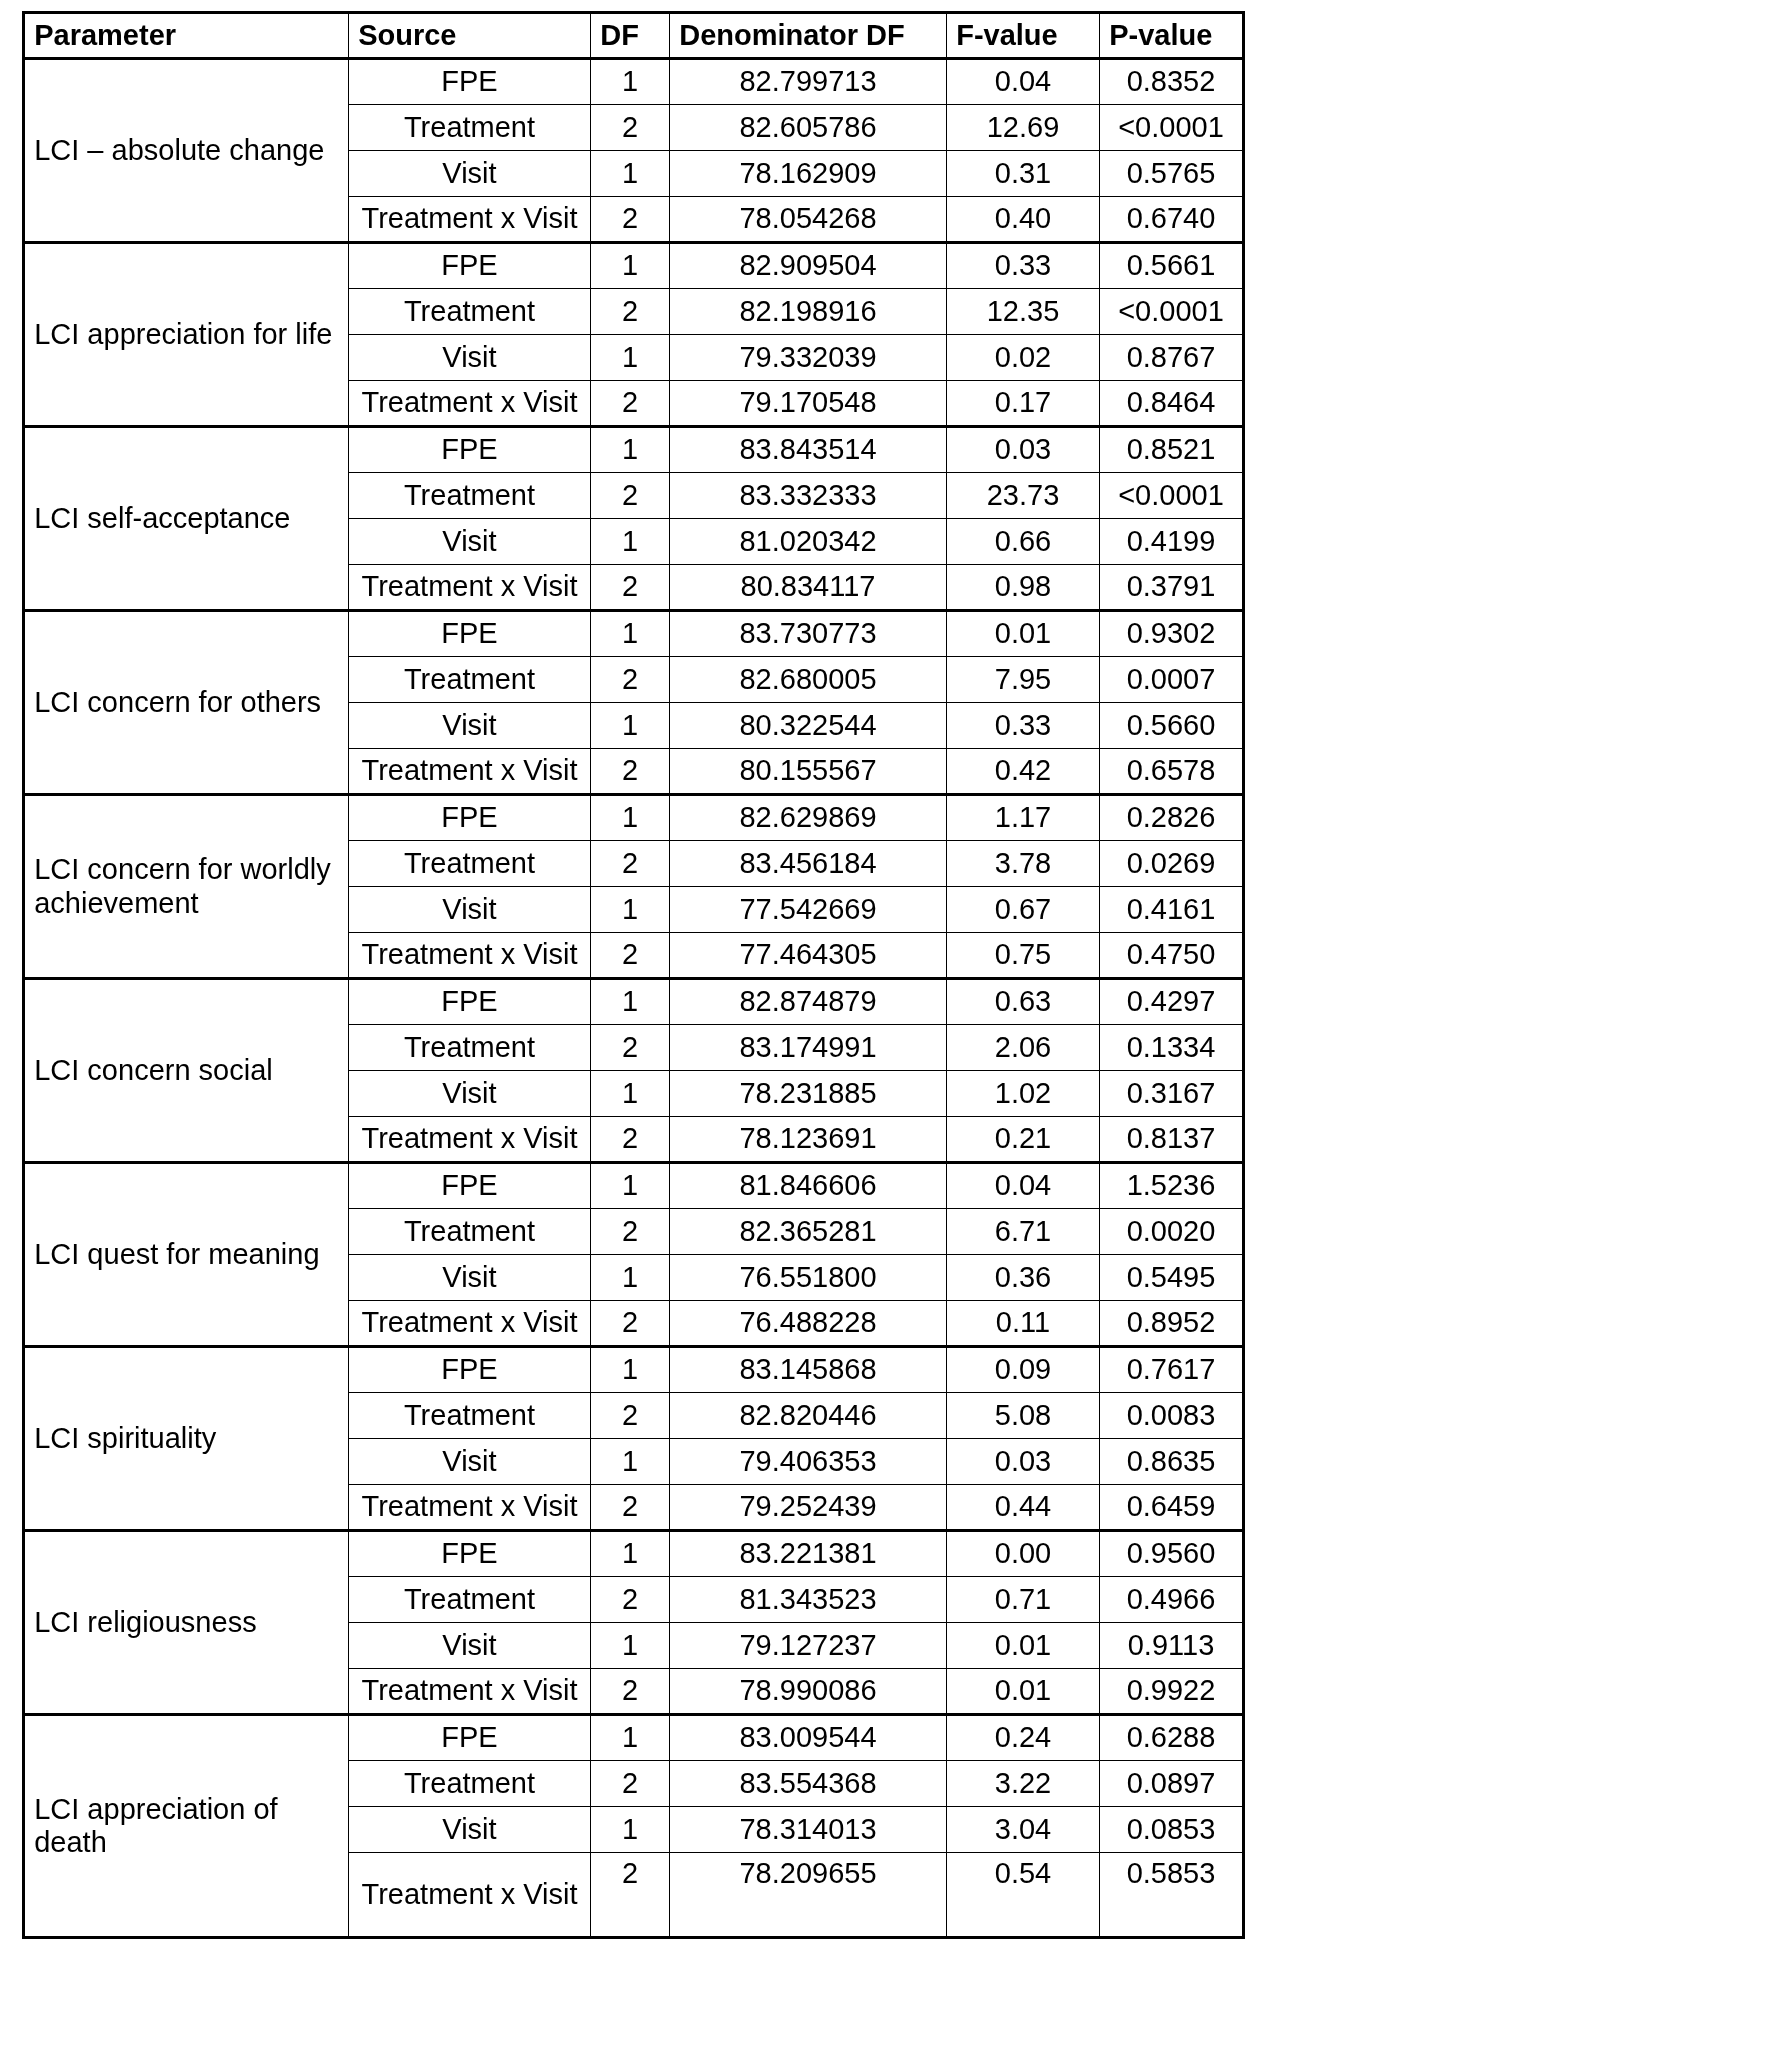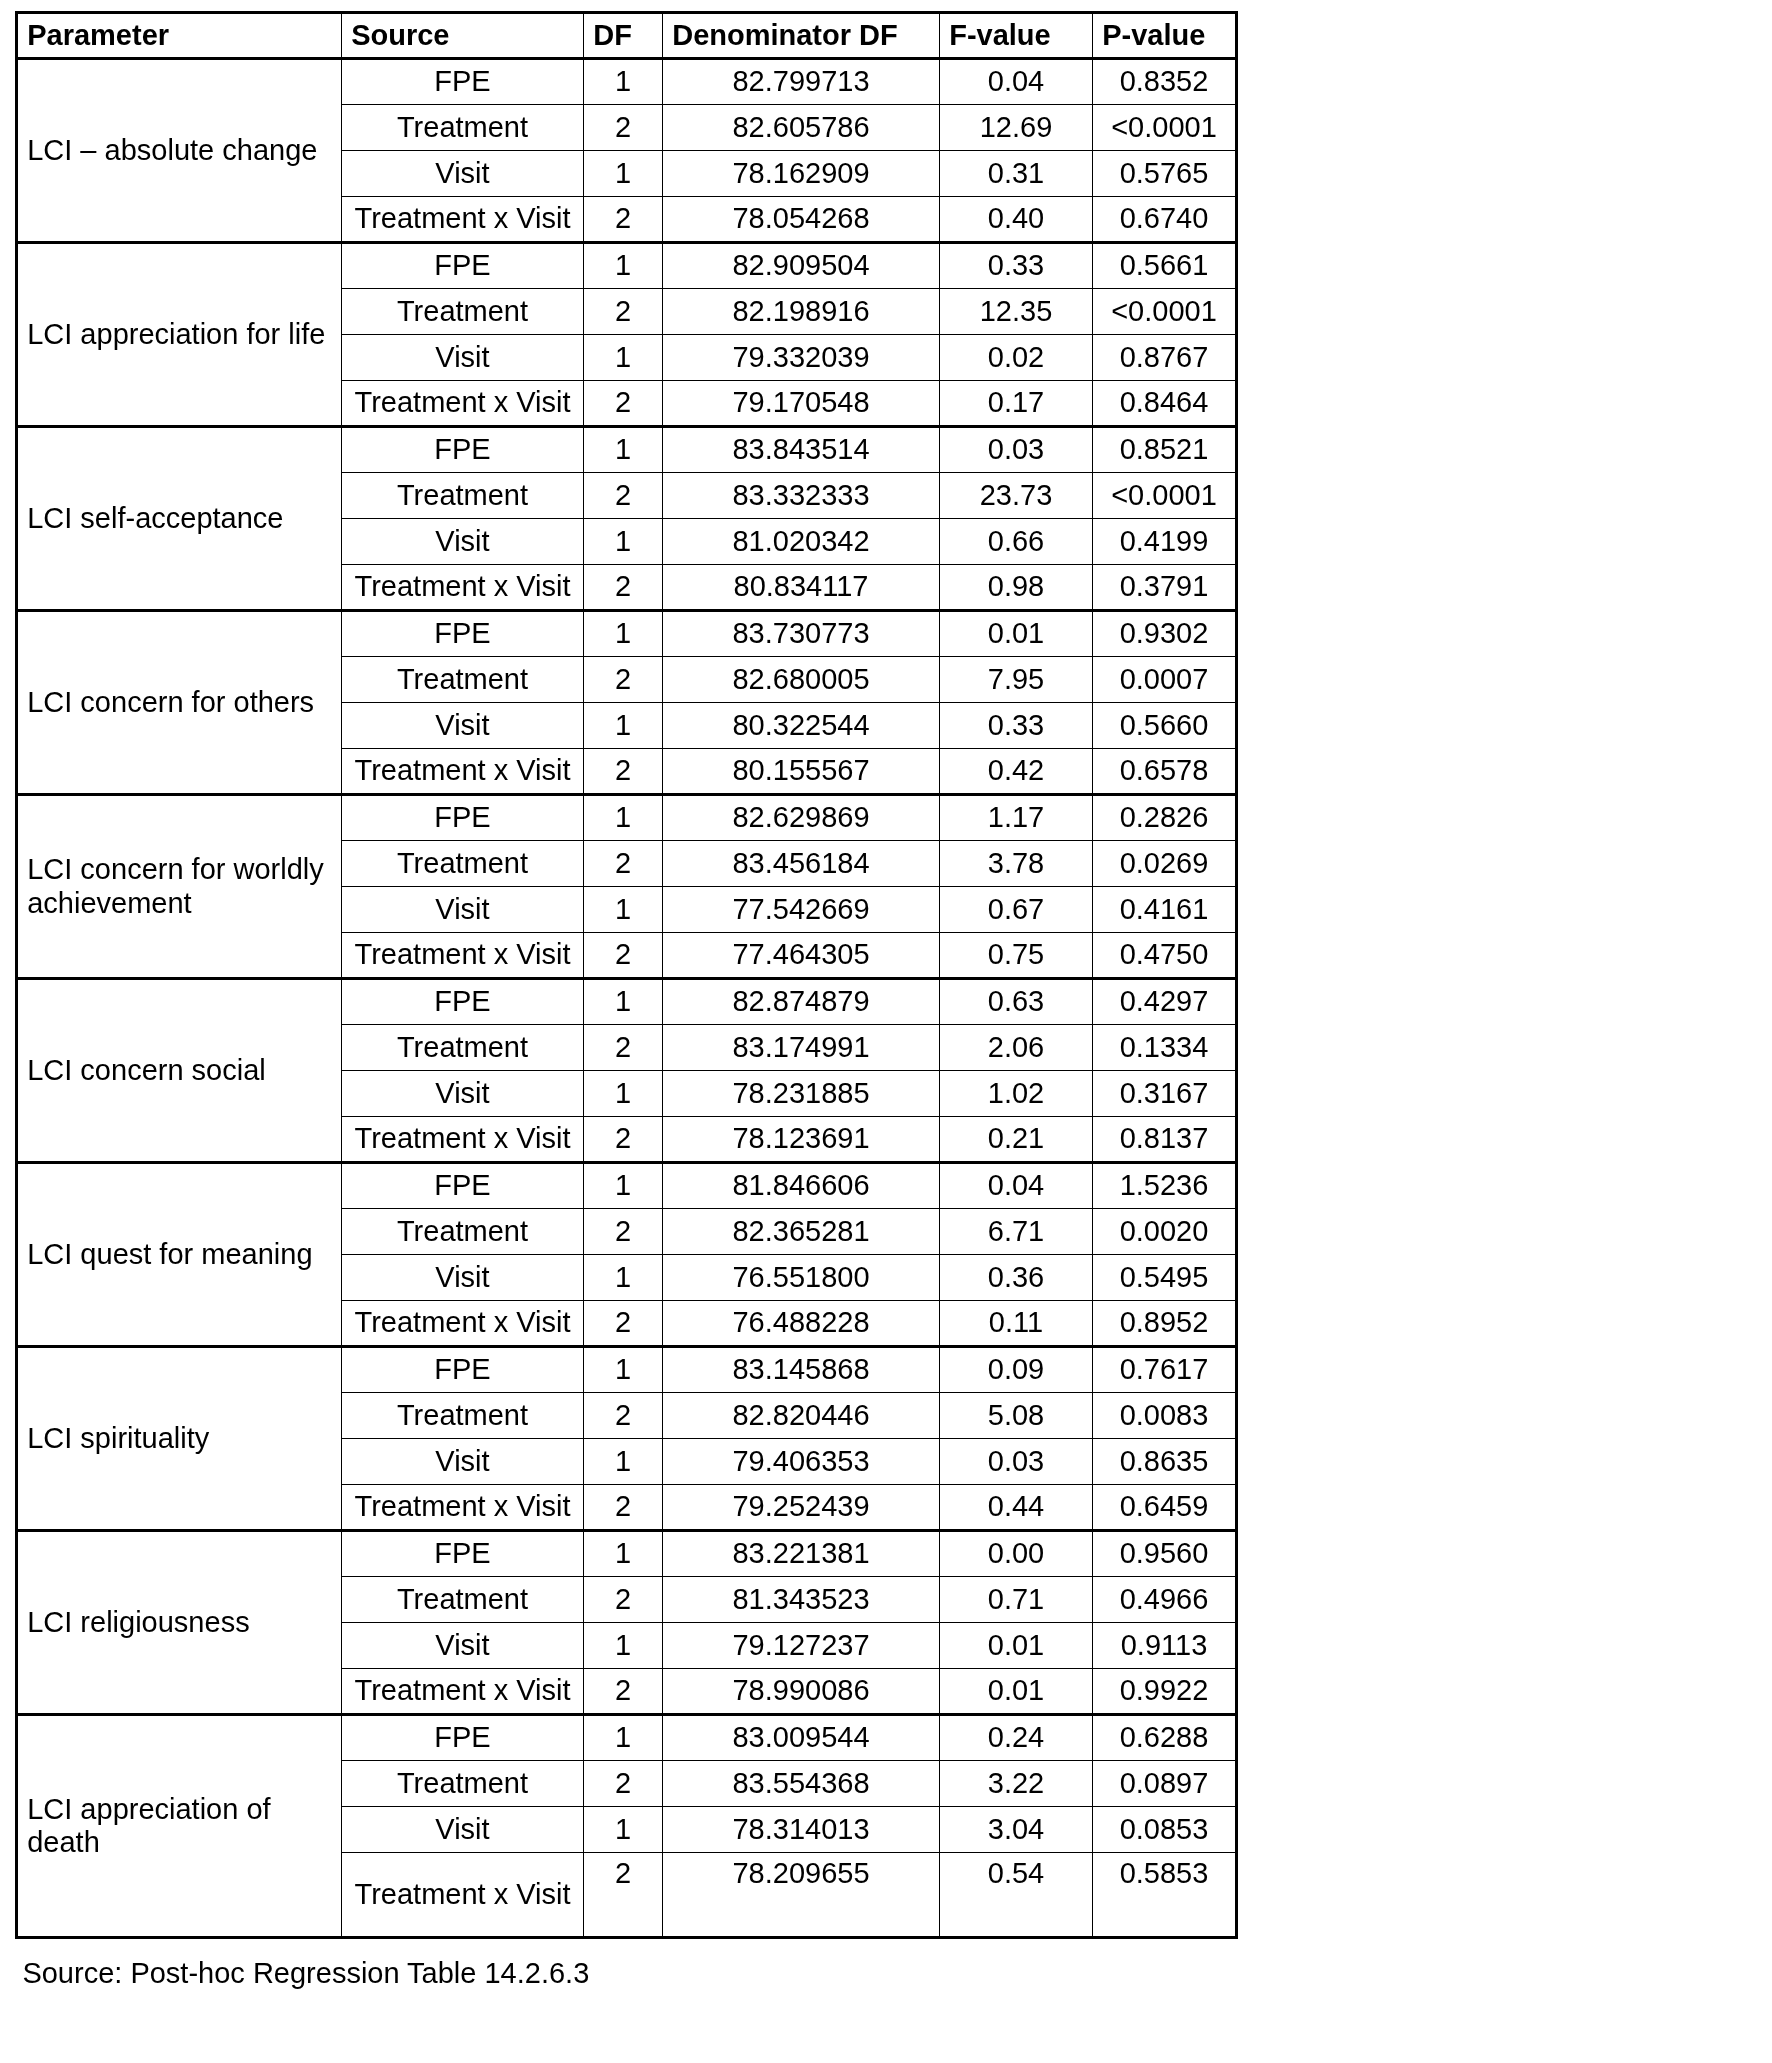--- a/index.html
+++ b/index.html
@@ -12,21 +12,21 @@
     height: 2064px;
     overflow: hidden;
     font-family: "Liberation Sans", sans-serif;
     color: #000000;
   }
   .page {
     position: relative;
     width: 1772px;
     height: 2064px;
     box-sizing: border-box;
-    padding: 11px 0 0 15px;
+    padding: 11px 0 0 22px;
     background: #ffffff;
   }
   table.results {
     border-collapse: collapse;
     table-layout: fixed;
     width: 1220px;
     border: 3.7px solid #000000;
   }
   table.results th,
   table.results td {
@@ -392,16 +392,15 @@
         <tr class="tall-row">
           <td class="source-cell">Treatment x Visit</td>
           <td class="num-cell">2</td>
           <td class="num-cell">78.209655</td>
           <td class="num-cell">0.54</td>
           <td class="num-cell">0.5853</td>
         </tr>
       </tbody>
   </table>
 
-  <div class="footnote">Source: Post-hoc Regression Table 14.2.6.3</div>
 
 </div>
 
 
 </body></html>

